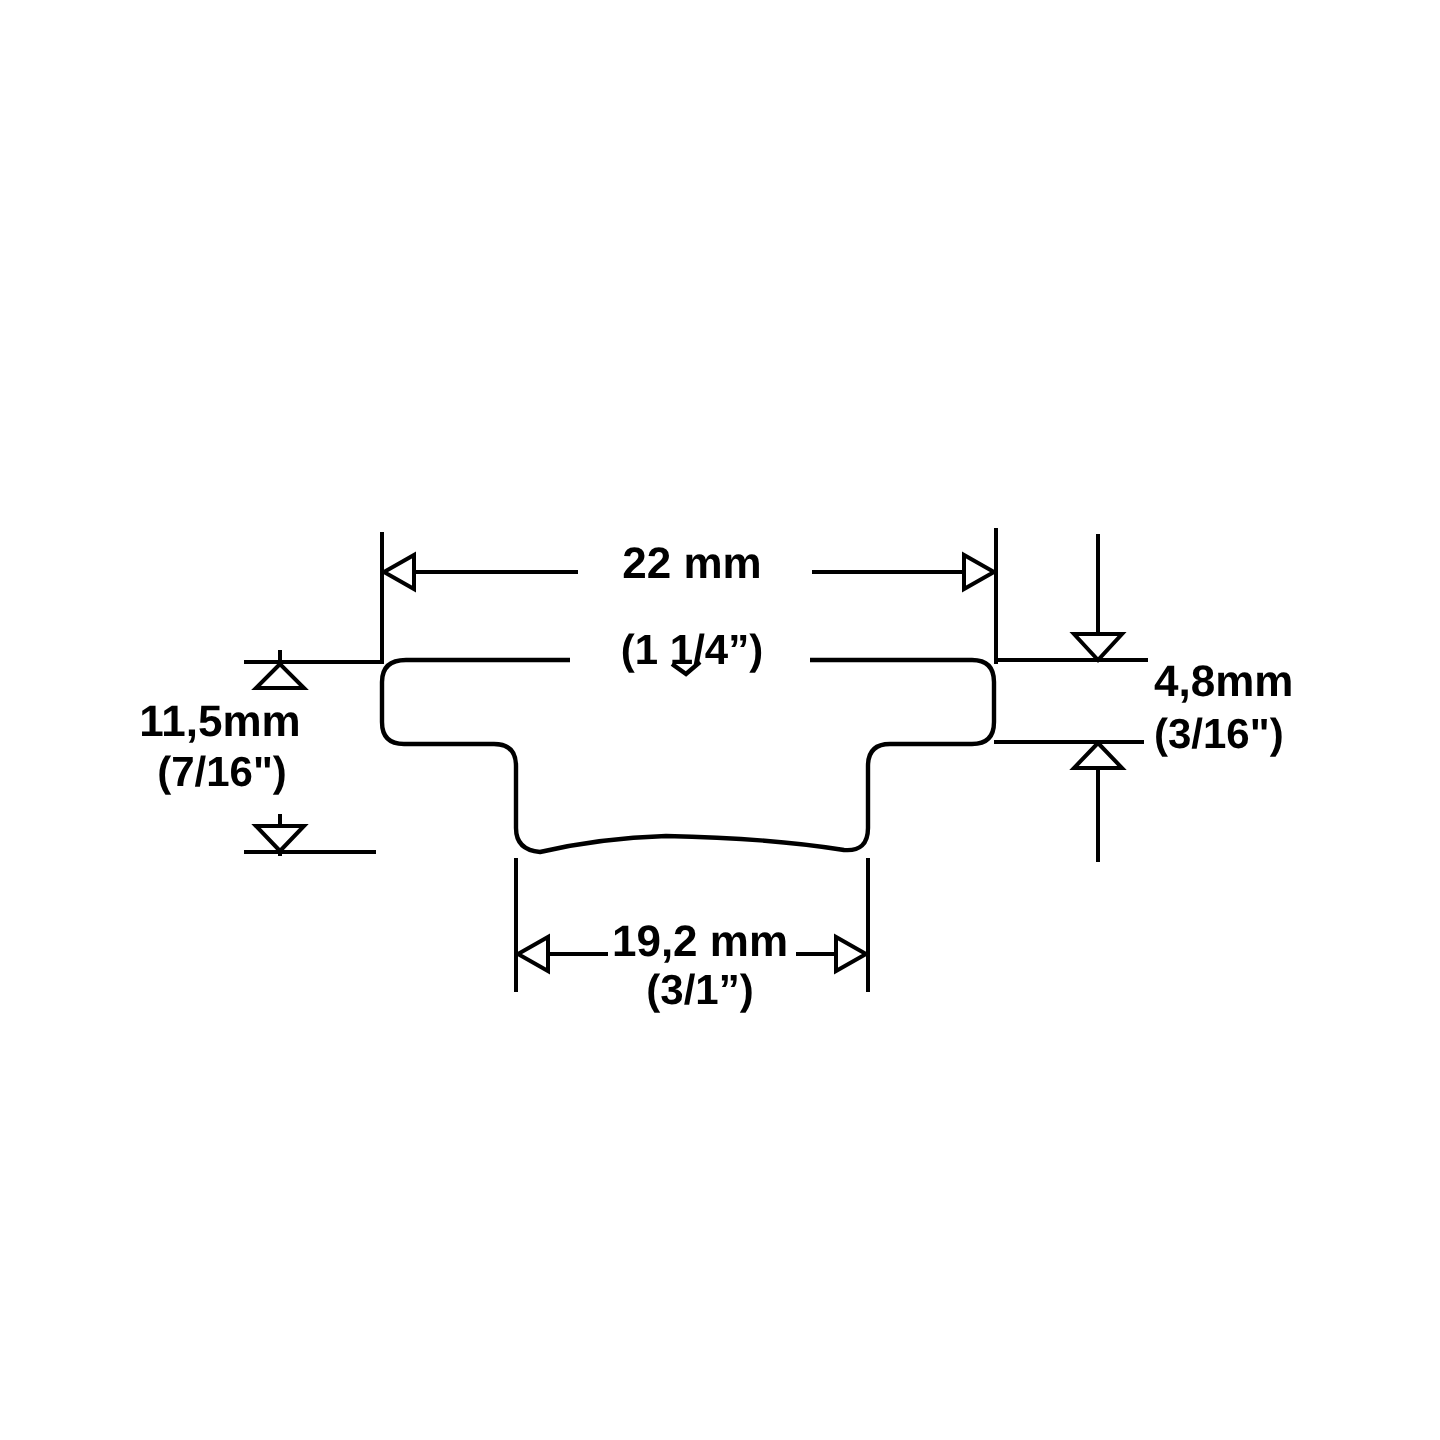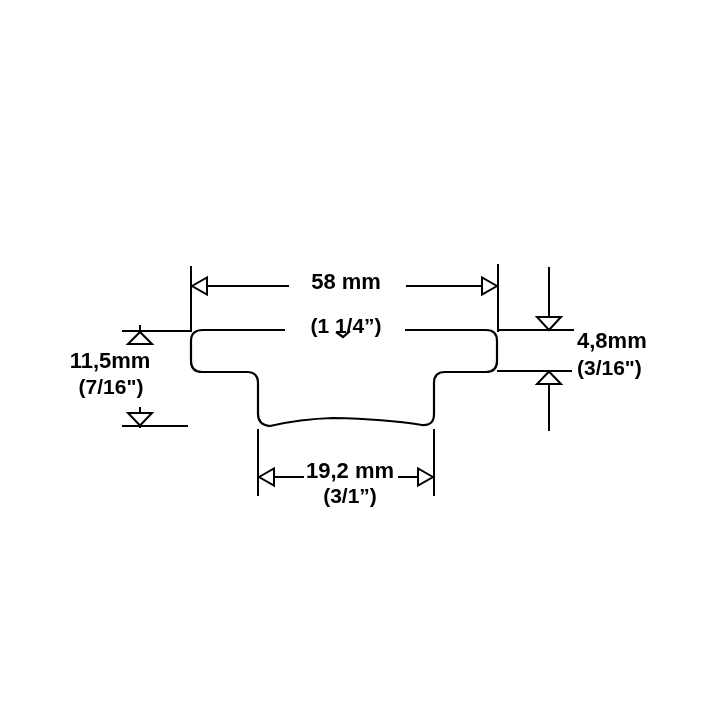--- a/index.html
+++ b/index.html
@@ -94,21 +94,21 @@
     <g>
       <line class="dim-stroke" x1="258" y1="429" x2="258" y2="496"></line>
       <line class="dim-stroke" x1="434" y1="429" x2="434" y2="496"></line>
       <line class="dim-stroke" x1="273" y1="477" x2="304" y2="477"></line>
       <line class="dim-stroke" x1="398" y1="477" x2="418" y2="477"></line>
       <polygon class="arrow-open" points="259,477 274,468.5 274,485.5"></polygon>
       <polygon class="arrow-open" points="433,477 418,468.5 418,485.5"></polygon>
     </g>
   </svg>
 
-  <div class="label metric centered" style="left:246px; top:271px; width:200px;">58 mm</div>
+  <div class="label metric centered" style="left:246px; top:271px; width:200px;">22 mm</div>
 
   <div class="label imperial centered" style="left:246px; top:315px; width:200px;">(1 1/4”)</div>
 
   <div class="label metric" style="left:577px; top:330px;text-align:center;">4,8mm</div>
 
   <div class="label imperial" style="left:577px; top:357px;">(3/16")</div>
 
   <div class="label metric centered" style="left:40px; top:350px; width:140px;">11,5mm</div>
 
   <div class="label imperial centered" style="left:41px; top:376px; width:140px;">(7/16")</div>

